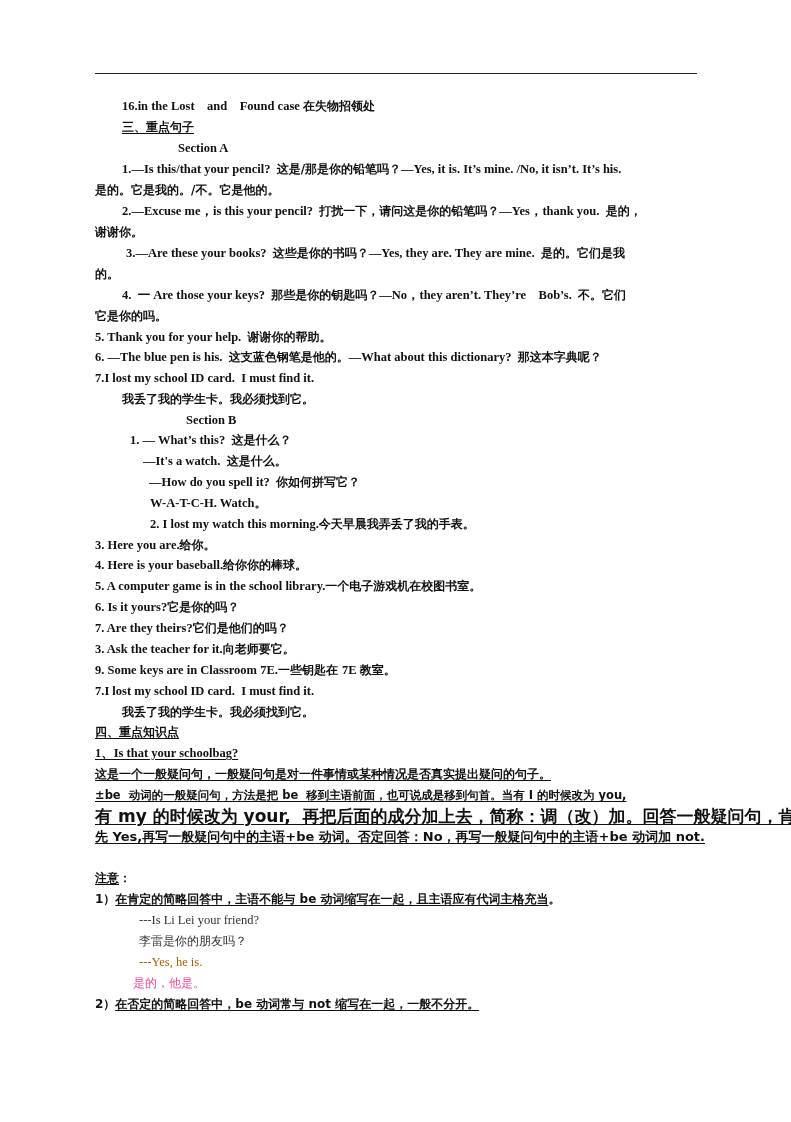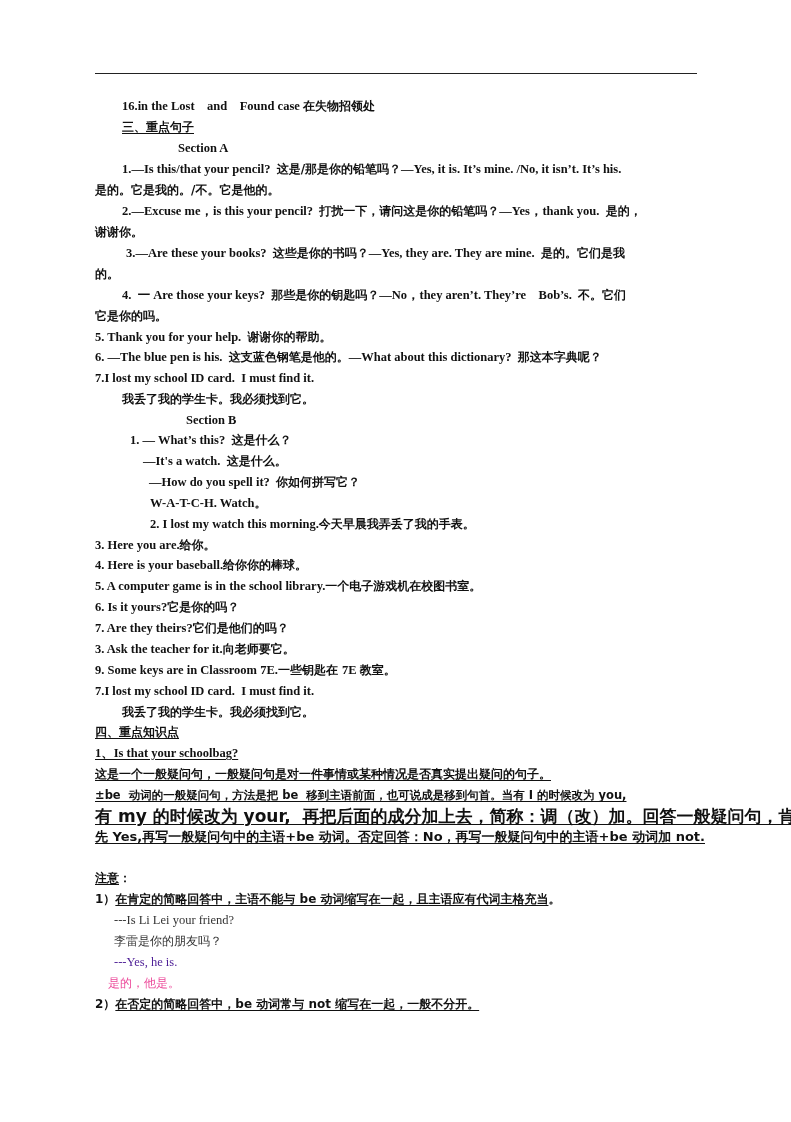--- a/index.html
+++ b/index.html
@@ -2,21 +2,21 @@
 <html><head>
   <meta charset="utf-8">
   <style>
     html, body { margin: 0; padding: 0; background: #ffffff; }
     body { width: 791px; height: 1122px; position: relative; overflow: hidden;
       font-family: "Liberation Serif", "DejaVu Serif", serif; color: #111; }
     .rule { position: absolute; left: 95px; top: 73px; width: 602px; height: 1px; background: #222; }
     .line { position: absolute; left: 95px; white-space: nowrap; font-size: 12.5px; font-weight: bold; line-height: 16px; }
     .cn { font-family: "DejaVu Sans", sans-serif; font-weight: bold; font-size: 12px; }
     .u { text-decoration: underline; text-underline-offset: 2px; }
-    .plain { font-weight: normal; }
+    .plain { font-weight: normal; margin-left: 25px; }
     .plain .cn { font-weight: normal; }
   </style>
 </head>
 <body>
 
 <div class="rule"></div>
 
 <div class="line" style="top:98px;left:122px"><span style="white-space:pre">16.in the Lost    and    Found case </span><span class="cn">在失物招领处</span></div>
 
 <div class="line u" style="top:119px;left:122px"><span class="cn">三、重点句子</span></div>
@@ -67,16 +67,16 @@
 <div class="line u" style="top:787px;font-size:11.5px"><span class="cn" style="font-size:11.5px;white-space:pre">±be  动词的一般疑问句，方法是把 be  移到主语前面，也可说成是移到句首。当有 I 的时候改为 you,</span></div>
 <div class="line u" style="top:808px;font-size:11.5px"><span class="cn" style="font-size:17px;white-space:pre">有 my 的时候改为 your,  再把后面的成分加上去，简称：调（改）加。回答一般疑问句，肯定回答，</span></div>
 <div class="line u" style="top:829px;font-size:11.5px"><span class="cn" style="font-size:13px">先 Yes,再写一般疑问句中的主语+be 动词。否定回答：No，再写一般疑问句中的主语+be 动词加 not.</span></div>
 
 <div class="line" style="top:870px"><span class="cn u">注意</span><span class="cn">：</span></div>
 
 <div class="line" style="top:891px"><span class="cn">1）</span><span class="cn u">在肯定的简略回答中，主语不能与 be 动词缩写在一起，且主语应有代词主格充当</span><span class="cn">。</span></div>
 
 <div class="line plain" style="top:912px;left:114px;color:#333">---Is Li Lei your friend?</div>
 <div class="line plain" style="top:933px;left:114px;color:#333"><span class="cn">李雷是你的朋友吗？</span></div>
-<div class="line plain" style="top:954px;left:114px;color:#4c1d95">---Yes, he is.</div>
+<div class="line plain" style="top:954px;left:114px;color:#a16207">---Yes, he is.</div>
 <div class="line plain" style="top:975px;left:108px;color:#ec4899"><span class="cn">是的，他是。</span></div>
 
 <div class="line" style="top:996px"><span class="cn">2）</span><span class="cn u">在否定的简略回答中，be 动词常与 not 缩写在一起，一般不分开。</span></div>
 
 </body></html>

